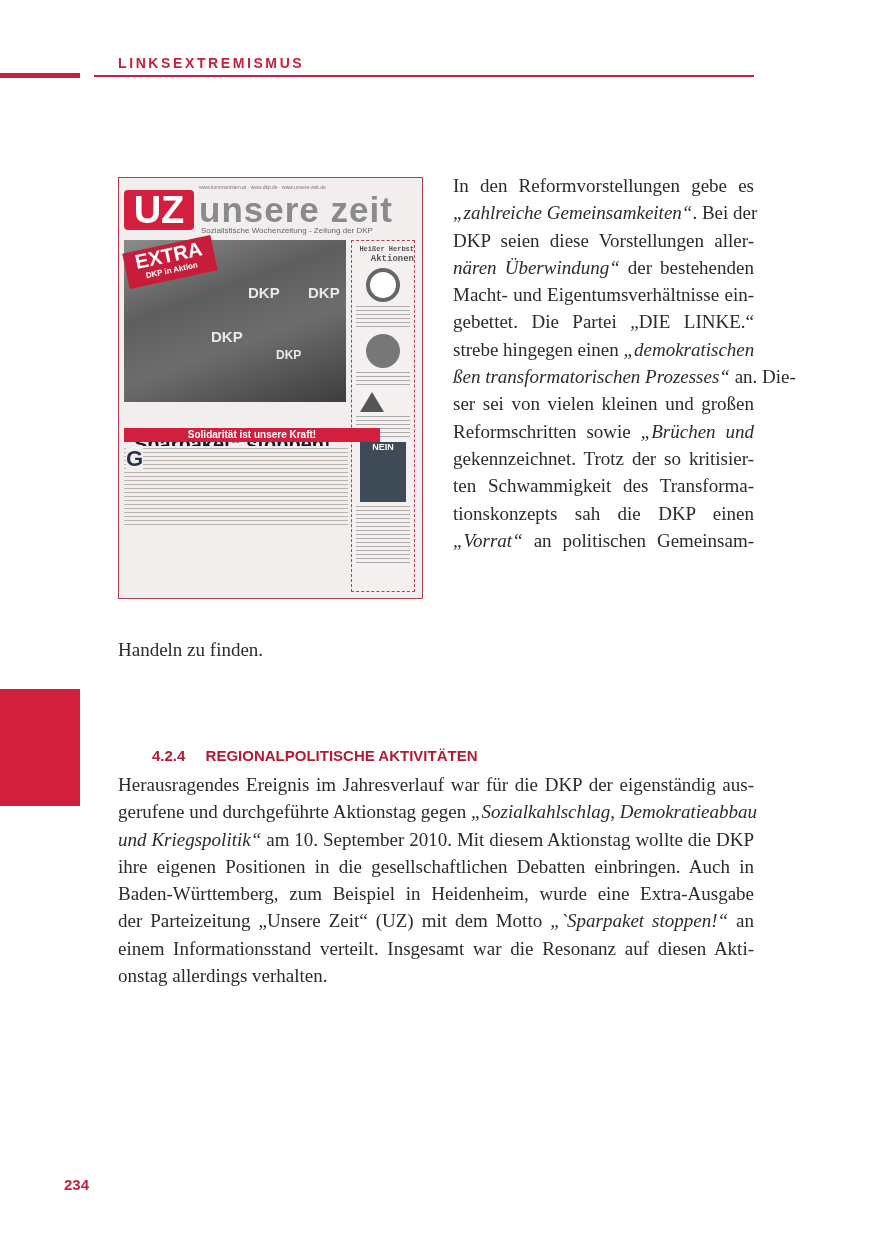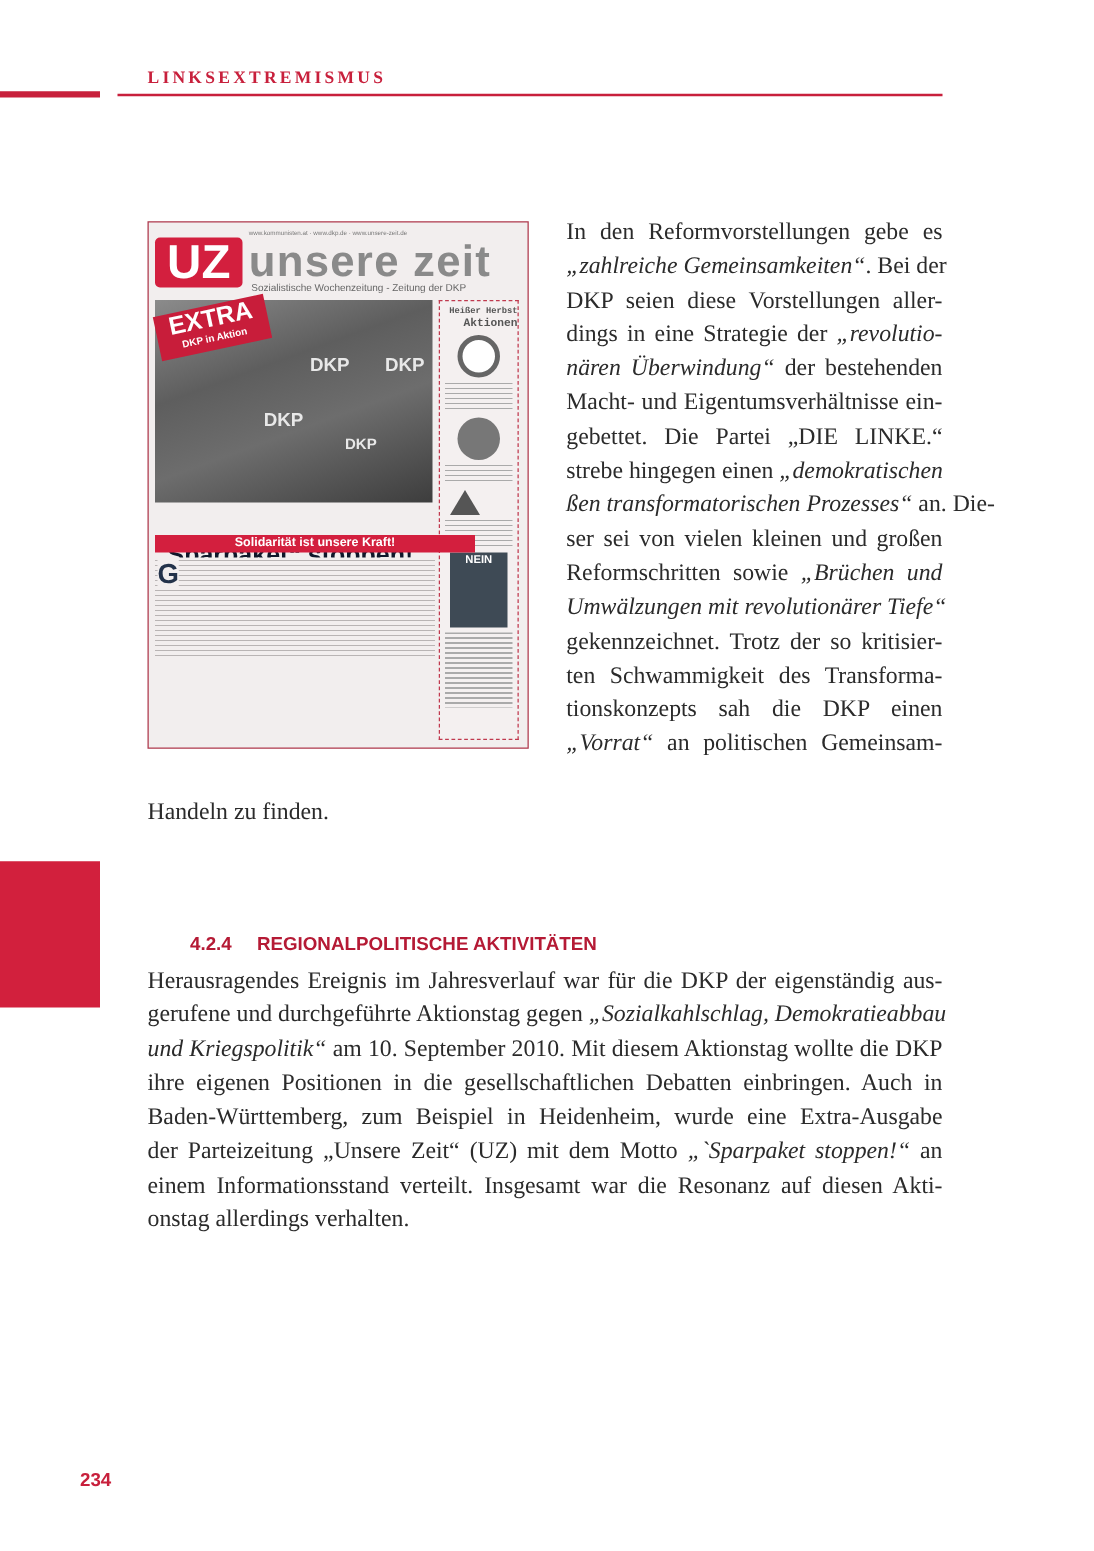--- a/index.html
+++ b/index.html
@@ -1,20 +1,20 @@
 <!DOCTYPE html>
 <html><head>
 <meta charset="utf-8">
 <style>
   html, body { margin: 0; padding: 0; background: #ffffff; }
   body { width: 875px; height: 1241px; position: relative; overflow: hidden;
          font-family: "Liberation Serif", "DejaVu Serif", serif; color: #2b2b2b; }
   .hdr-bar-left { position: absolute; left: 0; top: 73px; width: 80px; height: 5px; background: #c8203c; }
   .hdr-line { position: absolute; left: 94px; top: 75px; width: 660px; height: 2px; background: #c8203c; }
-  .hdr-title { position: absolute; left: 118px; top: 55px; font-family: Liberation Serif, serif;
+  .hdr-title { position: absolute; left: 118px; top: 55px; font-family: Liberation Sans, sans-serif;
                font-weight: bold; font-size: 14px; letter-spacing: 2.6px; color: #c8203c; }
   .side-block { position: absolute; left: 0; top: 689px; width: 80px; height: 117px; background: #d2203d; }
   .page-num { position: absolute; left: 64px; top: 1176px; font-family: "Liberation Sans", sans-serif;
               font-weight: bold; font-size: 15px; color: #c8203c; }
 
   
   .paper { position: absolute; left: 118px; top: 177px; width: 305px; height: 422px;
            border: 1.5px solid #b03a4e; background: #f2eeee; overflow: hidden; box-sizing: border-box; }
   .np-url { position: absolute; left: 80px; top: 6px; font-family: "Liberation Sans", sans-serif;
             font-size: 5px; color: #777; }
@@ -109,29 +109,27 @@
   <div class="np-sol">Solidarität ist unsere Kraft!</div>
   <div class="np-cols">
     <span class="g">G</span>
   </div>
 </div>
 
 <div class="para p1" id="p1">
     <span class="line j"><span>In den Reformvorstellungen gebe es</span></span>
     <span class="line j"><i>„zahlreiche Gemeinsamkeiten“</i><span>. Bei der</span></span>
     <span class="line j"><span>DKP seien diese Vorstellungen aller-</span></span>
-    <span class="line j"><span>dings in eine Strategie der </span><i>„revolutio-</i></span>
     <span class="line j"><i>nären Überwindung“</i><span> der bestehenden</span></span>
     <span class="line j"><span>Macht- und Eigentumsverhältnisse ein-</span></span>
     <span class="line j"><span>gebettet. Die Partei „DIE LINKE.“</span></span>
     <span class="line j"><span>strebe hingegen einen </span><i>„demokratischen</i></span>
     <span class="line j"><i>ßen transformatorischen Prozesses“</i><span> an. Die-</span></span>
     <span class="line j"><span>ser sei von vielen kleinen und großen</span></span>
     <span class="line j"><span>Reformschritten sowie </span><i>„Brüchen und</i></span>
-    <span class="line j"><i>Umwälzungen mit revolutionärer Tiefe“</i></span>
     <span class="line j"><span>gekennzeichnet. Trotz der so kritisier-</span></span>
     <span class="line j"><span>ten Schwammigkeit des Transforma-</span></span>
     <span class="line j"><span>tionskonzepts sah die DKP einen</span></span>
     <span class="line j"><i>„Vorrat“</i><span> an politischen Gemeinsam-</span></span>
   </div>
 <div class="para p1b" id="p1b">
     <span class="line"><span>Handeln zu finden.</span></span>
   </div>
 
 <div class="sec-head">

